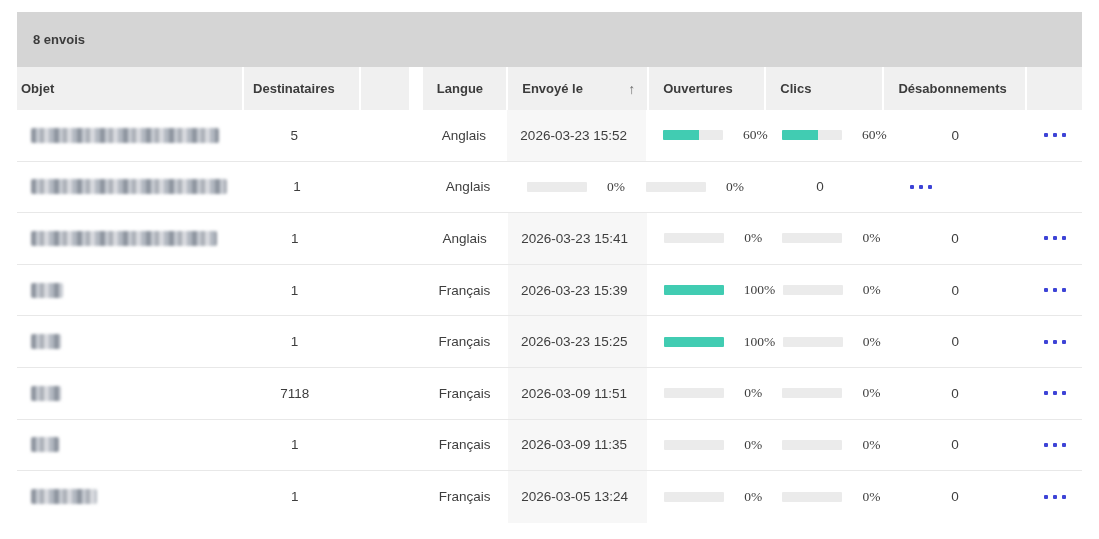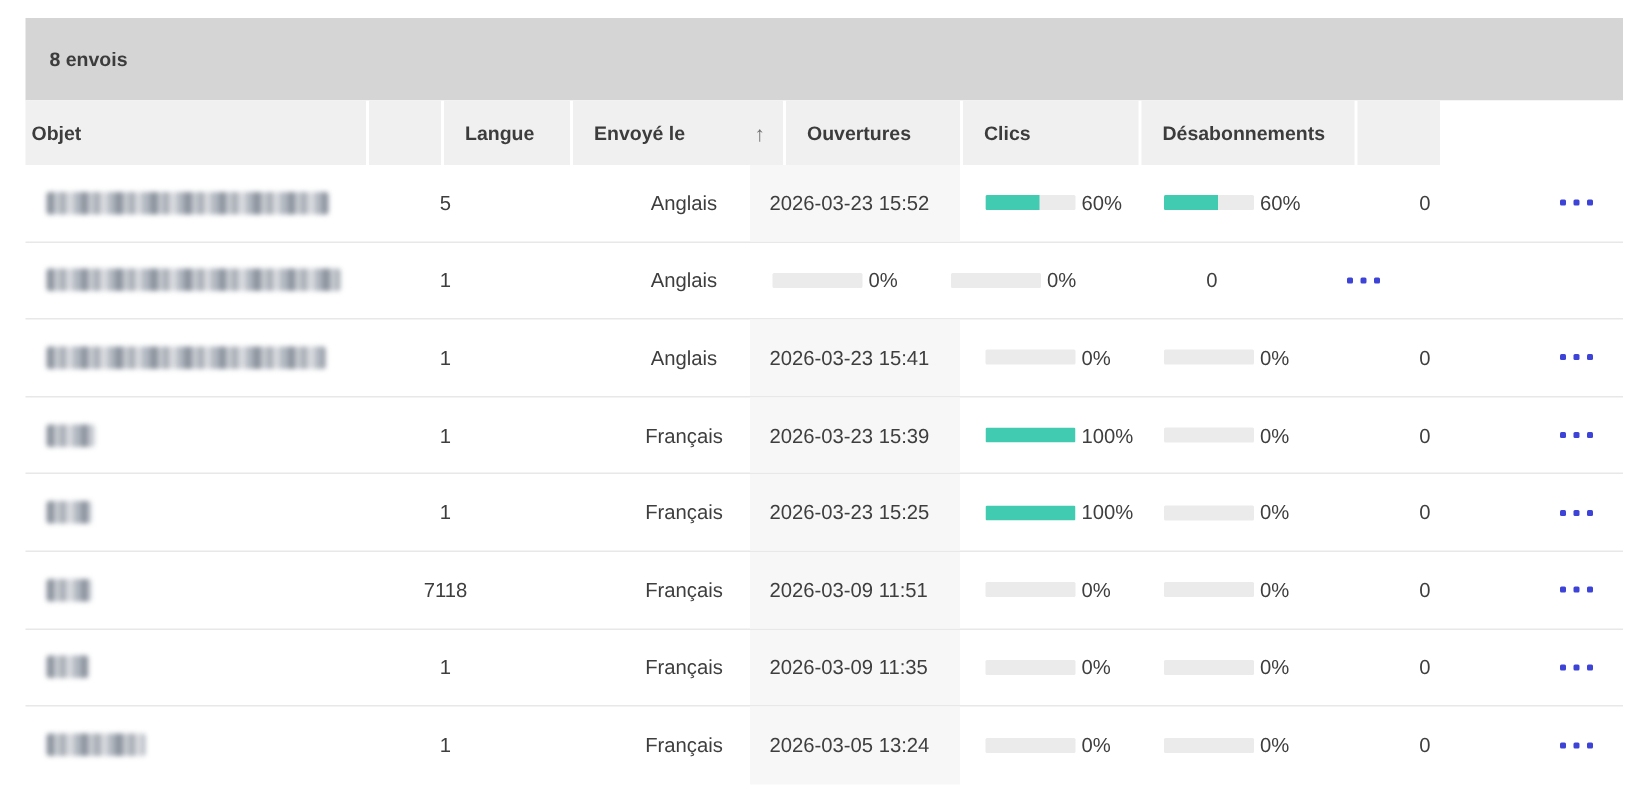--- a/index.html
+++ b/index.html
@@ -28,21 +28,21 @@
     display: flex; align-items: center;
     padding-left: 14px;
     font-size: 13px; font-weight: bold; color: #3c3c3c;
     white-space: nowrap;
   }
 
   
   .c-objet   { width: 227px; }
   .c-dest    { width: 116px; }
   .c-spacer  { width: 48px;  }
-  .c-langue  { width: 84px;  }
+  .c-langue  { width: 84px; margin-left: 12px;  }
   .c-envoye  { width: 140px; }
   .c-ouv     { width: 116px; }
   .c-clics   { width: 117px; }
   .c-desab   { width: 142px; }
   .c-actions { width: 55px;  }
 
   .hcell.c-objet { padding-left: 4px; }
   .hcell.c-dest  { padding-left: 9px;  }
   .hcell.c-envoye { justify-content: space-between; padding-right: 12px; }
   .sort-arrow { font-weight: normal; font-size: 14px; color: #6e6e6e; }
@@ -77,40 +77,41 @@
     border: 0; padding: 0; cursor: pointer;
   }
 
   
   .track {
     display: inline-block; width: 60px; height: 10px;
     background: #ebebeb; border-radius: 1px; overflow: hidden;
     flex: 0 0 auto;
   }
   .fill { display: block; height: 100%; width: 0; background: #41ccb2; }
-  .pct { margin-left: 4px; }
+  .pct { margin-left: 20px; font-family: Liberation Serif, serif; }
 
   
   .dots {
     display: flex; gap: 5px; align-items: center;
     background: none; border: 0; padding: 4px; cursor: pointer;
   }
   .dot { width: 4px; height: 4px; background: #3d43d6; border-radius: 1px; }
 </style>
 </head>
 <body>
 
 <div class="panel">
 
   <div class="title-bar">
     <span>8 envois</span>
   </div>
 
   <div class="hrow">
     <div class="hcell c-objet">Objet</div>
+    <div class="hcell c-dest">Destinataires</div>
     <div class="hcell c-spacer"></div>
     <div class="hcell c-langue">Langue</div>
     <div class="hcell c-envoye">
       <span>Envoyé le</span>
       <span class="sort-arrow">↑</span>
     </div>
     <div class="hcell c-ouv">Ouvertures</div>
     <div class="hcell c-clics">Clics</div>
     <div class="hcell c-desab">Désabonnements</div>
     <div class="hcell c-actions"></div>

